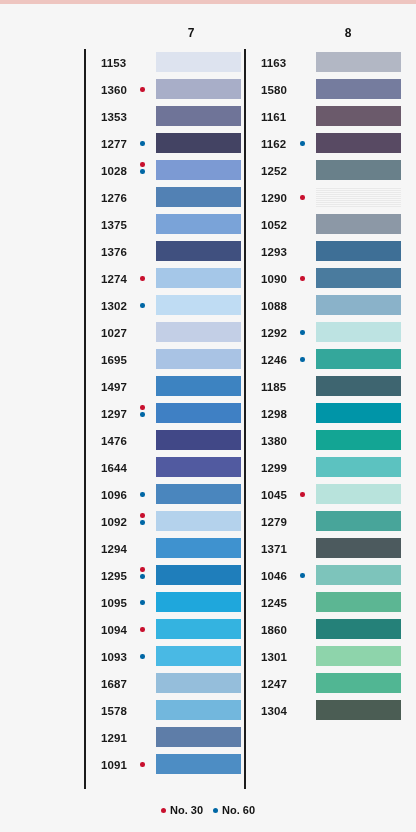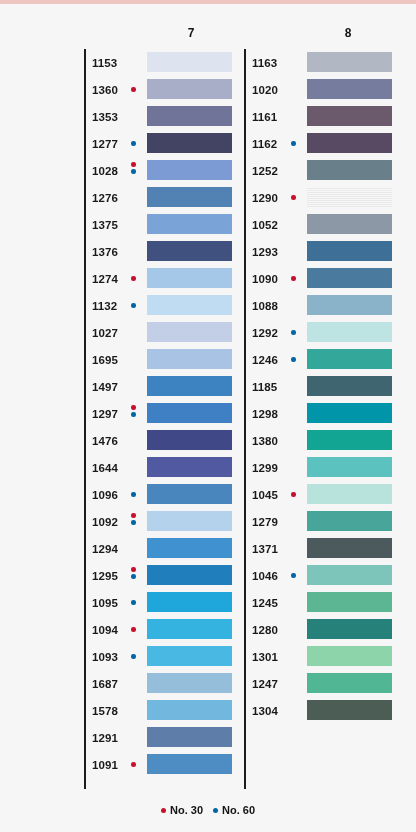--- a/index.html
+++ b/index.html
@@ -50,21 +50,21 @@
   .col-rule {
     position: absolute;
     top: 0; left: 0;
     width: 2px;
     height: 740px;
     background: #1c1c1c;
   }
   .rows {
     position: absolute;
     top: 0;
-    left: 0;
+    left: 9px;
   }
   .row {
     position: relative;
     height: 27px;
     width: 160px;
   }
   .row-code {
     position: absolute;
     left: 8px;
     top: 8px;
@@ -215,21 +215,21 @@
         <div class="row">
           <span class="row-code">1274</span>
           <span class="dots single">
             <span class="dot no30"></span>
           </span>
           <span class="swatch">
             <span class="swatch-inner" style="background: rgb(165, 199, 232);"></span>
           </span>
         </div>
         <div class="row">
-          <span class="row-code">1132</span>
+          <span class="row-code">1302</span>
           <span class="dots single">
             <span class="dot no60"></span>
           </span>
           <span class="swatch">
             <span class="swatch-inner" style="background: rgb(191, 220, 243);"></span>
           </span>
         </div>
         <div class="row">
           <span class="row-code">1027</span>
           <span class="swatch">
@@ -365,21 +365,21 @@
   <div class="column" id="column-8">
     <div class="col-rule"></div>
     <div class="rows" id="rows-8">
         <div class="row">
           <span class="row-code">1163</span>
           <span class="swatch">
             <span class="swatch-inner" style="background: rgb(178, 183, 196);"></span>
           </span>
         </div>
         <div class="row">
-          <span class="row-code">1020</span>
+          <span class="row-code">1580</span>
           <span class="swatch">
             <span class="swatch-inner" style="background: rgb(117, 124, 158);"></span>
           </span>
         </div>
         <div class="row">
           <span class="row-code">1161</span>
           <span class="swatch">
             <span class="swatch-inner" style="background: rgb(107, 90, 107);"></span>
           </span>
         </div>
@@ -506,21 +506,21 @@
             <span class="swatch-inner" style="background: rgb(125, 196, 187);"></span>
           </span>
         </div>
         <div class="row">
           <span class="row-code">1245</span>
           <span class="swatch">
             <span class="swatch-inner" style="background: rgb(92, 182, 147);"></span>
           </span>
         </div>
         <div class="row">
-          <span class="row-code">1280</span>
+          <span class="row-code">1860</span>
           <span class="swatch">
             <span class="swatch-inner" style="background: rgb(37, 129, 121);"></span>
           </span>
         </div>
         <div class="row">
           <span class="row-code">1301</span>
           <span class="swatch">
             <span class="swatch-inner" style="background: rgb(142, 212, 171);"></span>
           </span>
         </div>

